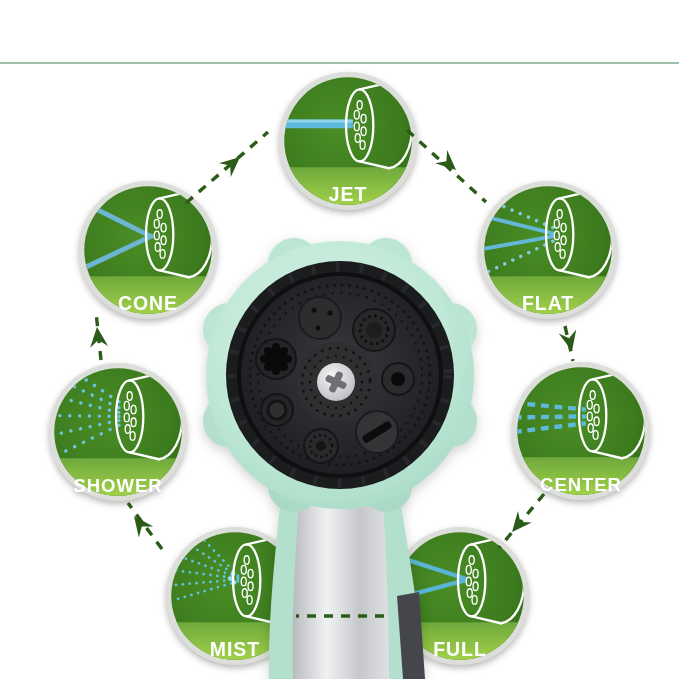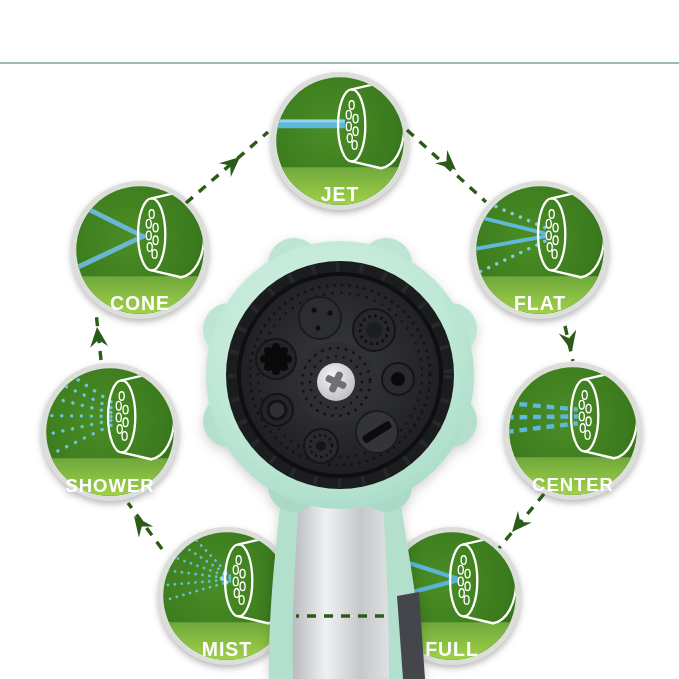--- a/index.html
+++ b/index.html
@@ -14,21 +14,21 @@
   .pc-jet{left:267px;top:68px;}
   .pc-cone{left:67px;top:177px;}
   .pc-flat{left:467px;top:177px;}
   .pc-shower{left:37px;top:359px;}
   .pc-center{left:500px;top:358px;}
   .pc-mist{left:154px;top:523px;}
   .pc-full{left:379px;top:523px;}
   #product-svg{position:absolute;left:0;top:0;z-index:3;
                filter:drop-shadow(0 4px 6px rgba(0,0,0,0.18));}
   #arrows-svg{position:absolute;left:0;top:0;z-index:4;pointer-events:none;}
-  .circles-layer{position:absolute;left:0;top:0;width:662px;height:679px;z-index:2;}
+  .circles-layer{position:absolute;left:8px;top:0;width:662px;height:679px;z-index:2;}
   .plabel{font-family:"Liberation Sans",sans-serif;font-weight:bold;fill:#ffffff;}
 </style>
 </head>
 <body>
 
 <div id="stage">
 
   <svg width="0" height="0" style="position:absolute" aria-hidden="true">
     <defs>
       <radialGradient id="gGreen" cx="42%" cy="40%" r="72%">

